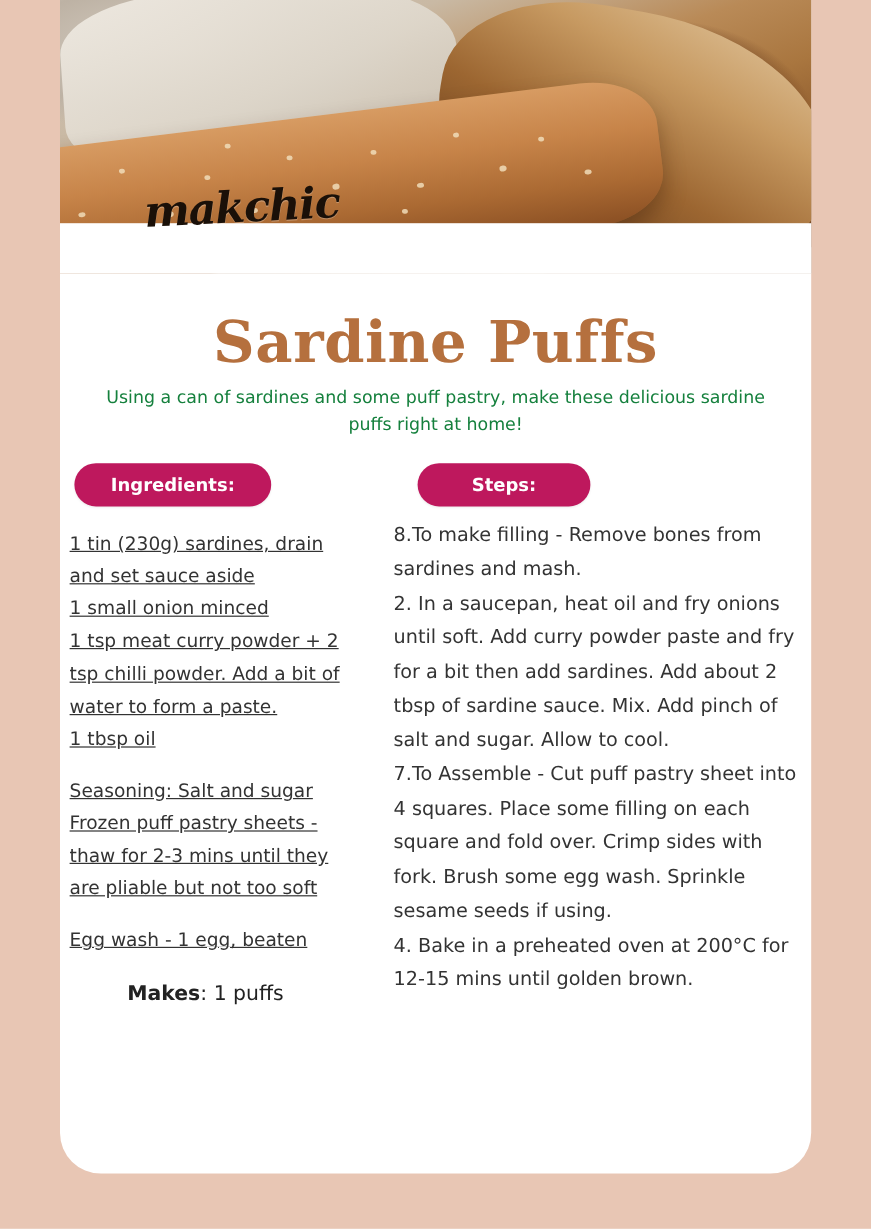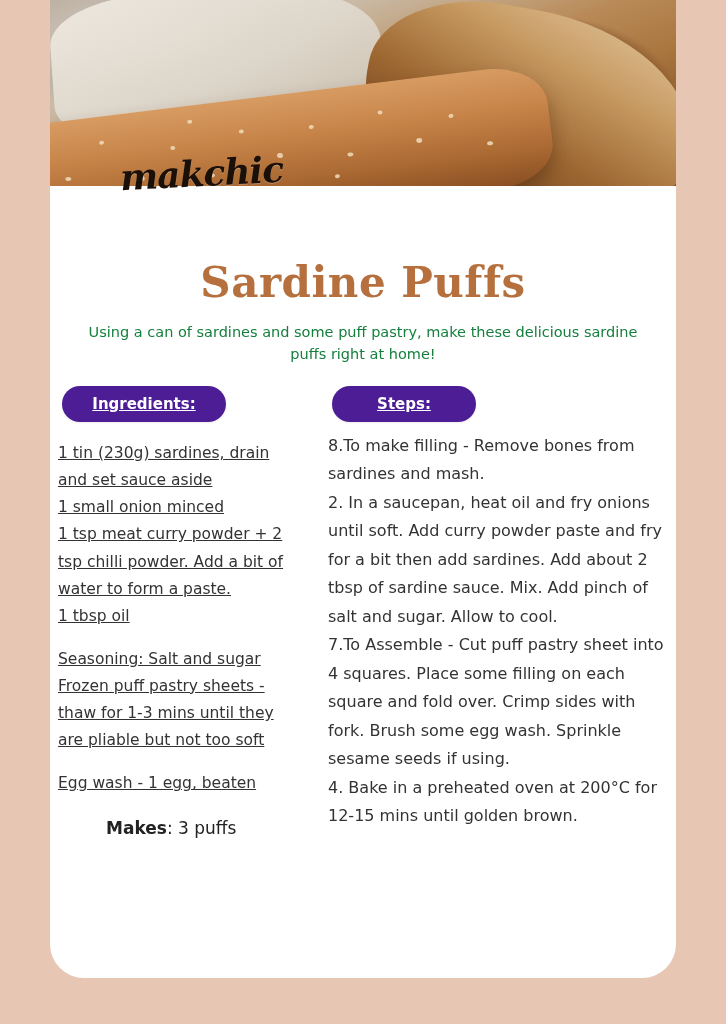--- a/index.html
+++ b/index.html
@@ -121,50 +121,49 @@
 
   
   .title {
     position: absolute;
     top: 258px;
     left: 0;
     width: 100%;
     text-align: center;
     font-family: "DejaVu Serif", serif;
     font-weight: 700;
-    font-size: 42px;
+    font-size: 48px;
     color: #b5703e;
     letter-spacing: 0.5px;
   }
   .intro {
     position: absolute;
     top: 322px;
     left: 28px;
     width: 570px;
     text-align: center;
     font-size: 14.5px;
     line-height: 1.5;
     color: #15803d;
   }
 
   
   .pill {
     position: absolute;
-    background: #4c1d95;
+    background: #be185d;
     color: #ffffff;
     font-size: 15px;
     font-weight: 700;
     border-radius: 26px;
     text-align: center;
     padding: 9px 0;
     box-shadow: 0 1px 2px rgba(0,0,0,0.08);
-    text-decoration: underline;
   }
   .pill-ingredients { left: 12px; top: 386px; width: 164px; }
-  .pill-steps { left: 282px; top: 386px; width: 144px; }
+  .pill-steps { left: 298px; top: 386px; width: 144px; }
 
   
   .col-left {
     position: absolute;
     left: 8px;
     top: 440px;
     width: 242px;
     font-size: 15.5px;
     line-height: 1.75;
     color: #333333;
@@ -232,24 +231,24 @@
 
   <div class="pill pill-ingredients">Ingredients:</div>
   <div class="pill pill-steps">Steps:</div>
 
   <div class="col-left">
     <div class="block" style="white-space:pre-line">1 tin (230g) sardines, drain and set sauce aside
 1 small onion minced
 1 tsp meat curry powder + 2 tsp chilli powder. Add a bit of water to form a paste.
 1 tbsp oil</div>
     <div class="block" style="white-space:pre-line">Seasoning: Salt and sugar
-Frozen puff pastry sheets - thaw for 1-3 mins until they are pliable but not too soft</div>
+Frozen puff pastry sheets - thaw for 2-3 mins until they are pliable but not too soft</div>
     <div class="block" style="white-space:pre-line">Egg wash - 1 egg, beaten</div>
     <div class="makes">
-      <b>Makes</b><span>: 3 puffs</span>
+      <b>Makes</b><span>: 1 puffs</span>
     </div>
   </div>
 
   <div class="col-right">
     <div>8.To make filling - Remove bones from sardines and mash.</div>
     <div>2. In a saucepan, heat oil and fry onions until soft. Add curry powder paste and fry for a bit then add sardines. Add about 2 tbsp of sardine sauce. Mix. Add pinch of salt and sugar. Allow to cool.</div>
     <div>7.To Assemble - Cut puff pastry sheet into 4 squares. Place some filling on each square and fold over. Crimp sides with fork. Brush some egg wash. Sprinkle sesame seeds if using.</div>
     <div>4. Bake in a preheated oven at 200°C for 12-15 mins until golden brown.</div>
   </div>
 

